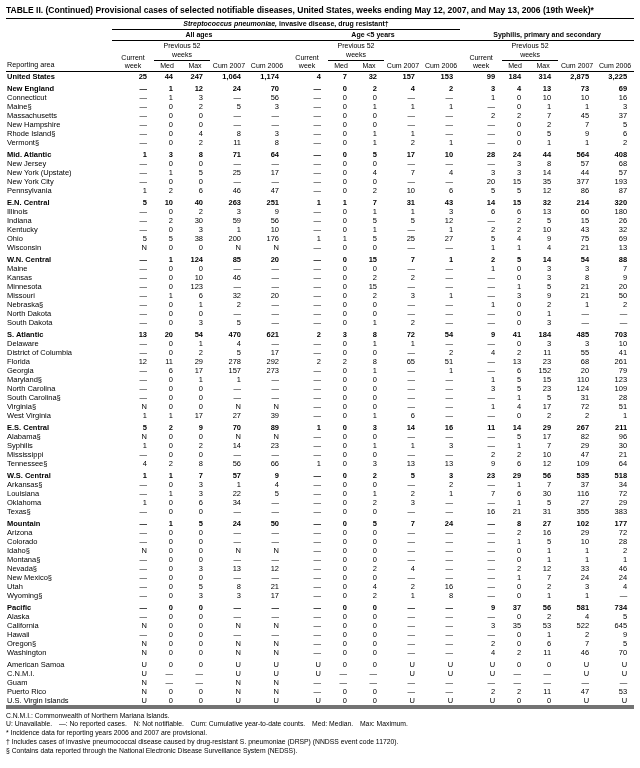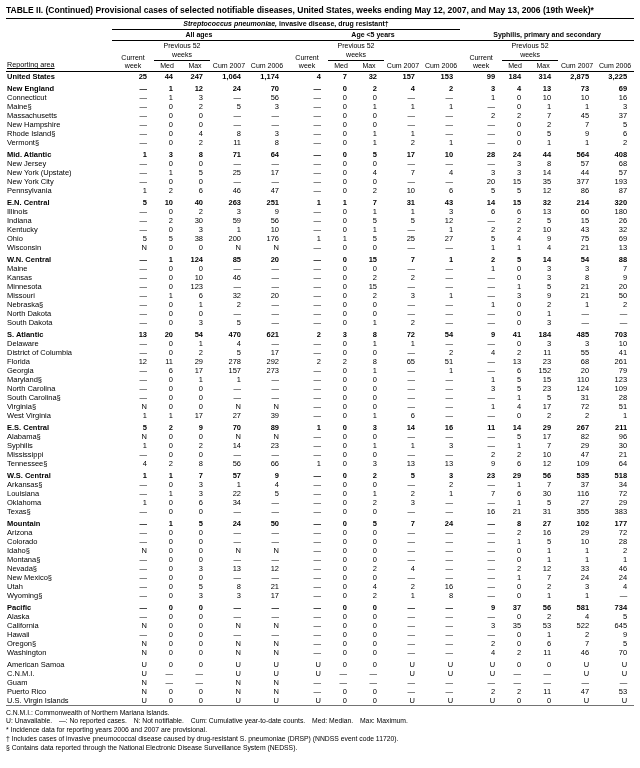--- a/index.html
+++ b/index.html
@@ -25,24 +25,24 @@
   thead { border-top: 1px solid #000; }
   thead th {
     font-size: 7px; font-weight: normal; text-align: center;
     vertical-align: bottom; padding: 1px 1px 1px 1px; line-height: 1.15;
     white-space: normal;
   }
   thead th.grp { font-weight: bold; }
   thead th.u { border-bottom: 1px solid #000; }
   th.area-h {
     text-align: left; vertical-align: bottom; font-weight: normal;
-    padding-left: 1px; font-size: 7.2px; text-decoration: underline;
+    padding-left: 1px; font-size: 7.2px;
   }
   .ital { font-style: italic; }
-  tbody { border-top: 1px solid #000; border-bottom: 1px solid #737373; }
+  tbody { border-top: 1px solid #000; border-bottom: 4px solid #737373; }
   tbody td {
     font-size: 7.5px; line-height: 9px; padding: 0 7px 0 0;
     text-align: right; white-space: nowrap; overflow: hidden;
   }
   tbody td.area { text-align: left; padding: 0 1px 0 1px; }
   tbody tr.bold td { font-weight: bold; }
   tbody tr.gap td { padding-top: 3px; }
   .footnotes { margin-top: 3px; font-size: 6.8px; line-height: 1.3; }
   .footnotes div { margin: 0; }
 </style>

